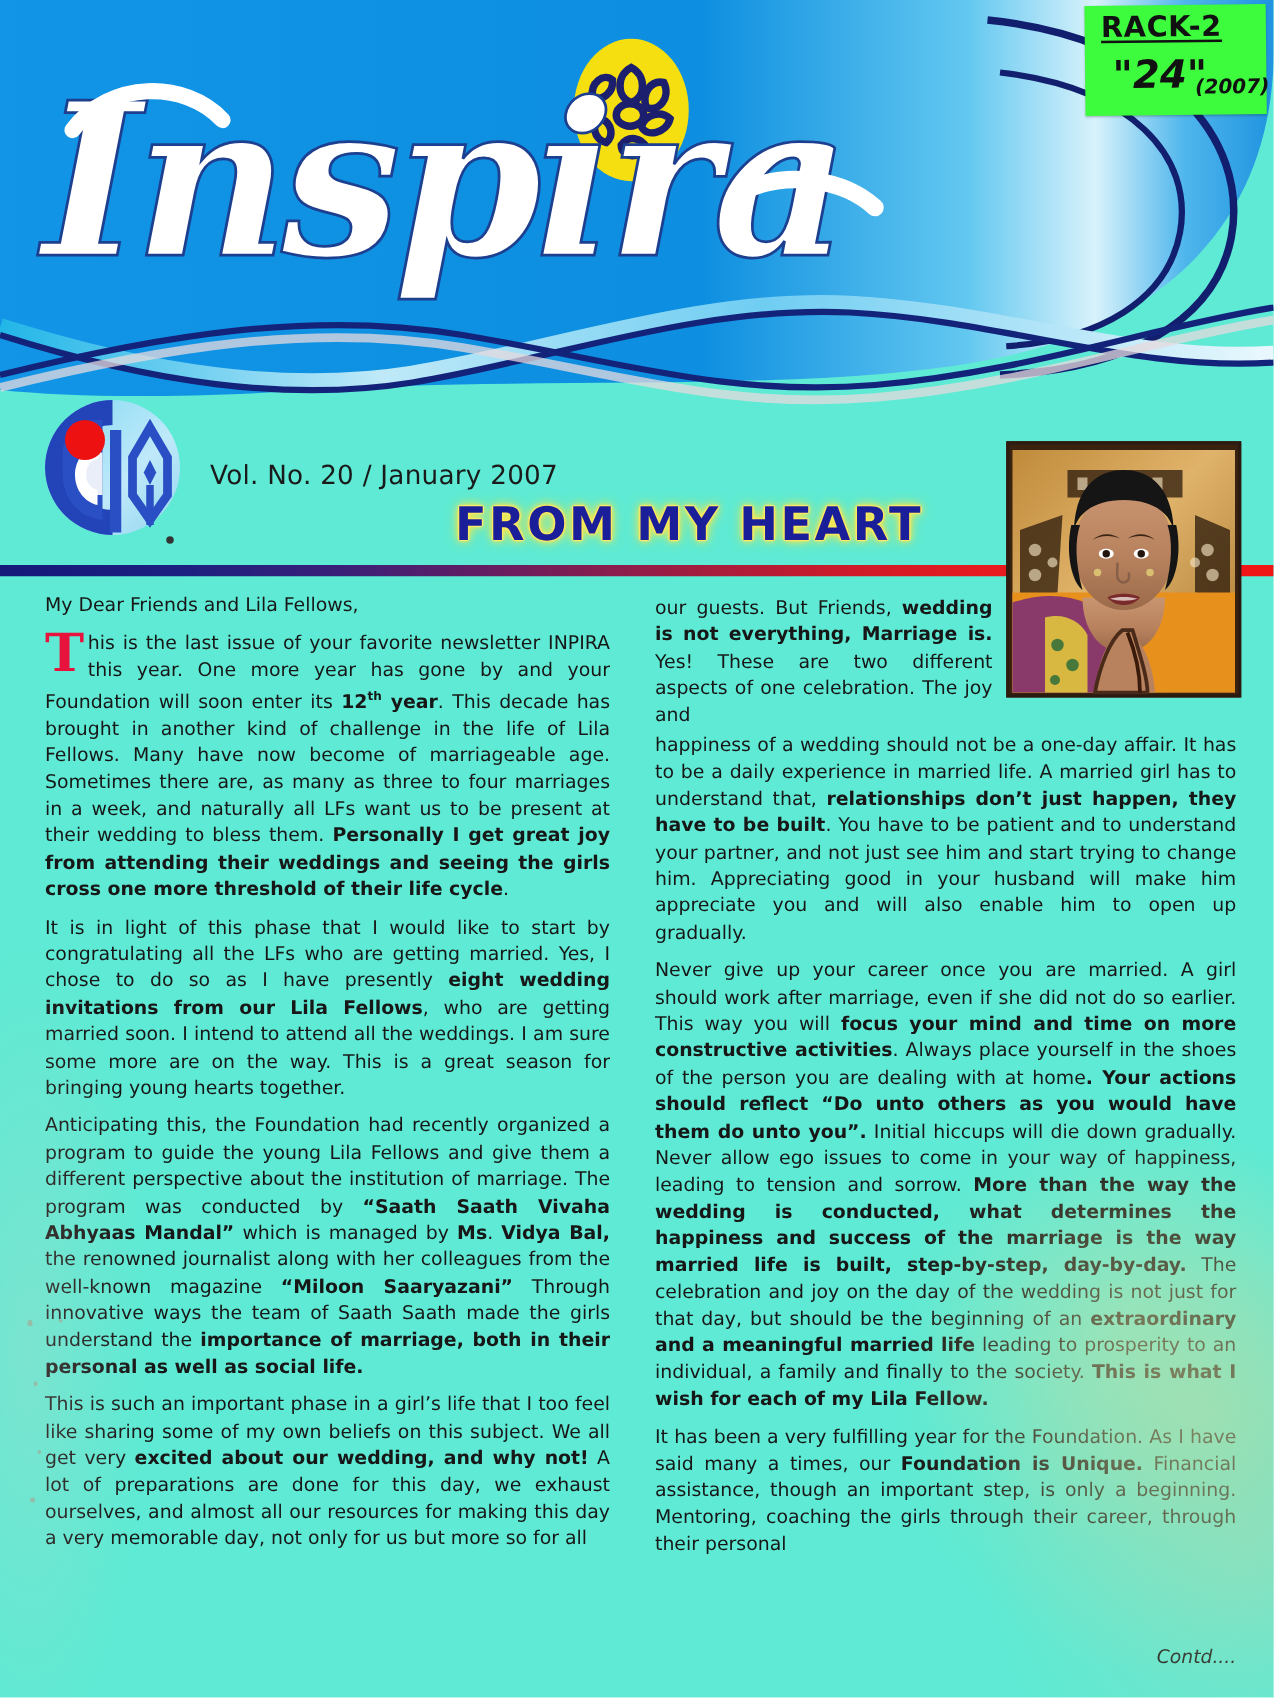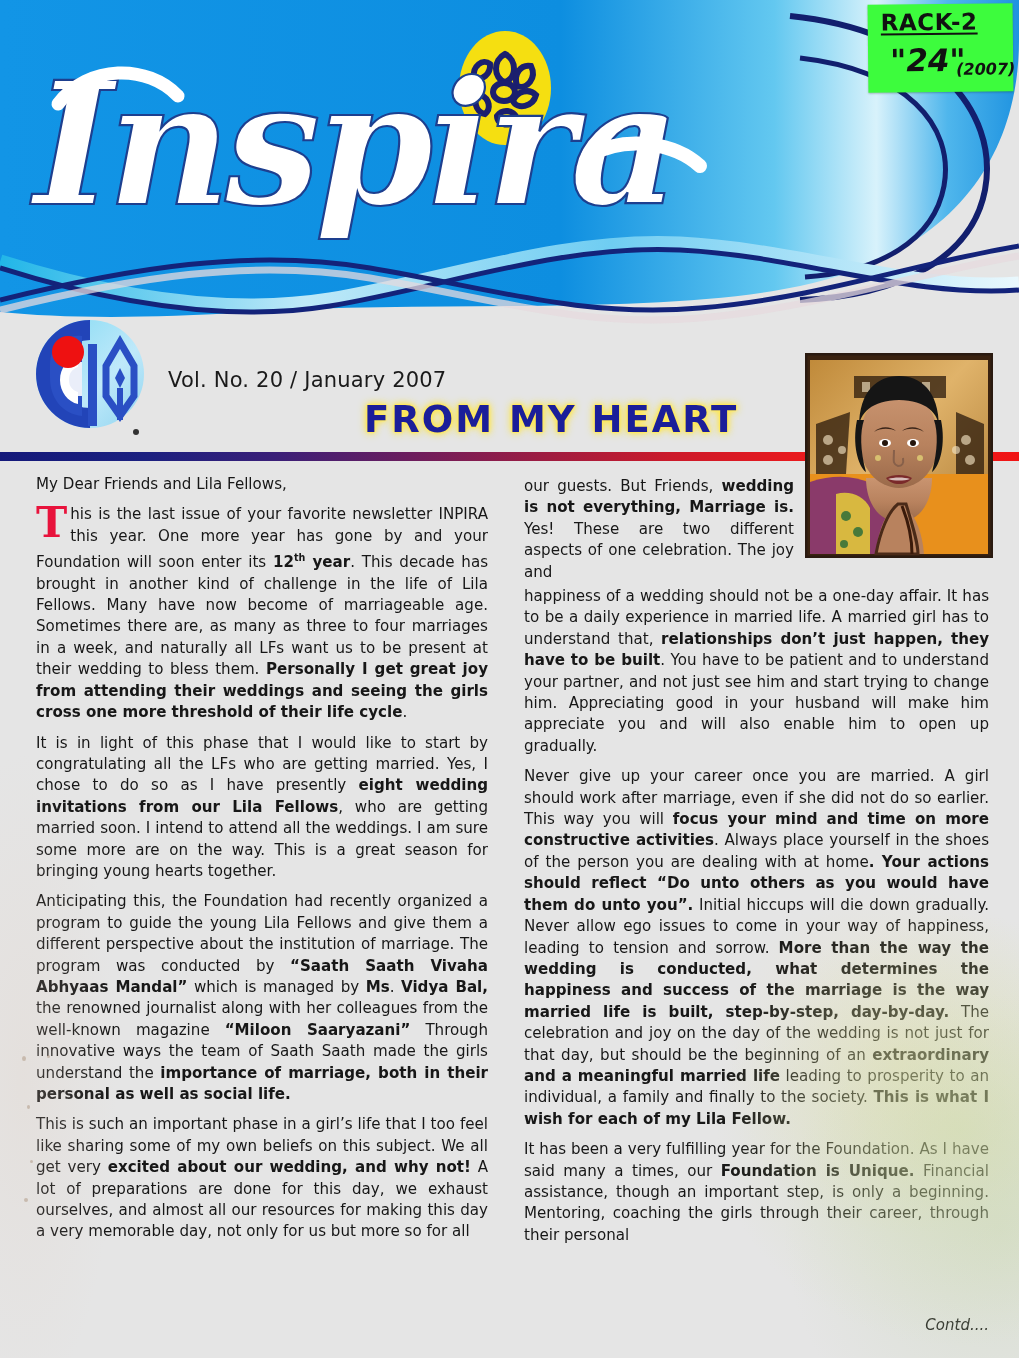--- a/index.html
+++ b/index.html
@@ -8,21 +8,21 @@
     background: #ffffff;
   }
   body {
     font-family: "DejaVu Sans", sans-serif;
   }
   #page {
     position: relative;
     width: 1019px;
     height: 1358px;
     overflow: hidden;
-    background: #e5e5e5;
+    background: #5eead4;
   }
 
   
   .paper-tint {
     position: absolute;
     inset: 0;
     background:
       radial-gradient(ellipse 340px 300px at 960px 1130px, rgba(200,215,150,0.40), rgba(200,215,150,0) 72%),
       radial-gradient(ellipse 260px 250px at 900px 1060px, rgba(235,225,160,0.30), rgba(235,225,160,0) 70%),
       radial-gradient(ellipse 300px 330px at 1000px 1230px, rgba(190,210,165,0.32), rgba(190,210,165,0) 72%),

